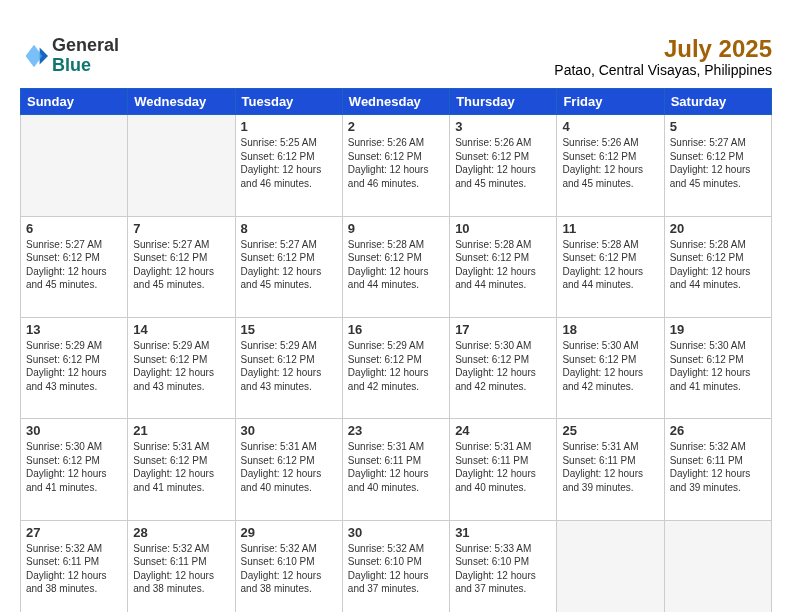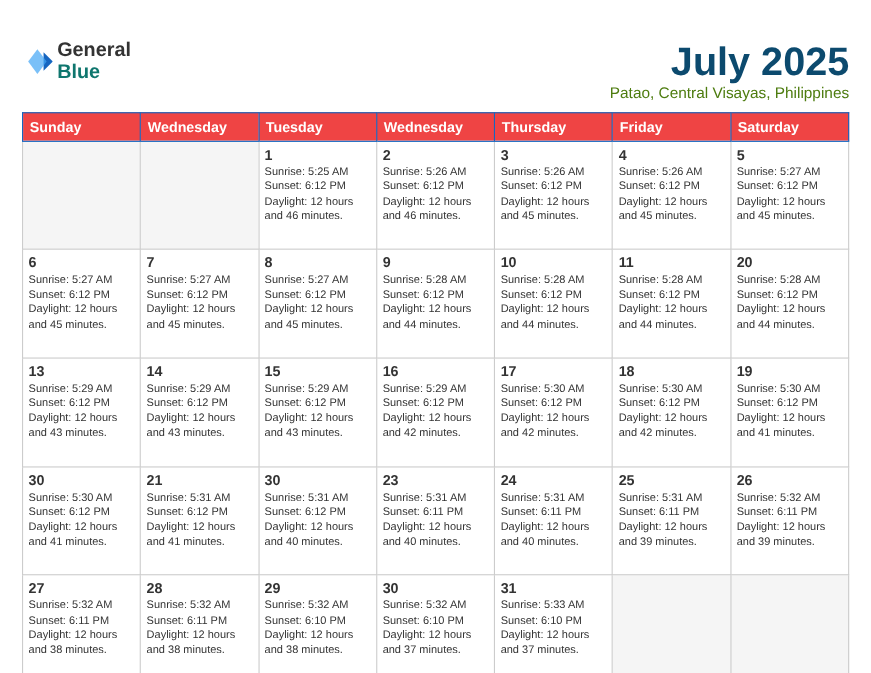--- a/index.html
+++ b/index.html
@@ -37,38 +37,38 @@
     .logo-general { color: #333; }
     .logo-blue { color: #0f766e; }
     .logo-icon {
       width: 28px;
       height: 28px;
     }
     .title-block {
       text-align: right;
     }
     .calendar-title {
-      font-size: 36px;
-      font-weight: bold;
-      color: #0c4a6e;
+      font-size: 24px;
+      font-weight: bold;
+      color: #a16207;
       line-height: 1.1;
     }
     .calendar-subtitle {
       font-size: 14px;
-      color: #4d7c0f;
+      color: #000000;
     }
     .calendar {
       flex: 1;
       border: 1px solid #ccc;
       border-collapse: collapse;
       width: 100%;
       table-layout: fixed;
     }
     .calendar th {
-      background-color: #ef4444;
+      background-color: #1d4ed8;
       color: #fff;
       text-align: left;
       padding: 5px 6px;
       font-size: 13px;
       font-weight: bold;
       border: 1px solid #1565c0;
     }
     .calendar td {
       border: 1px solid #ccc;
       vertical-align: top;

